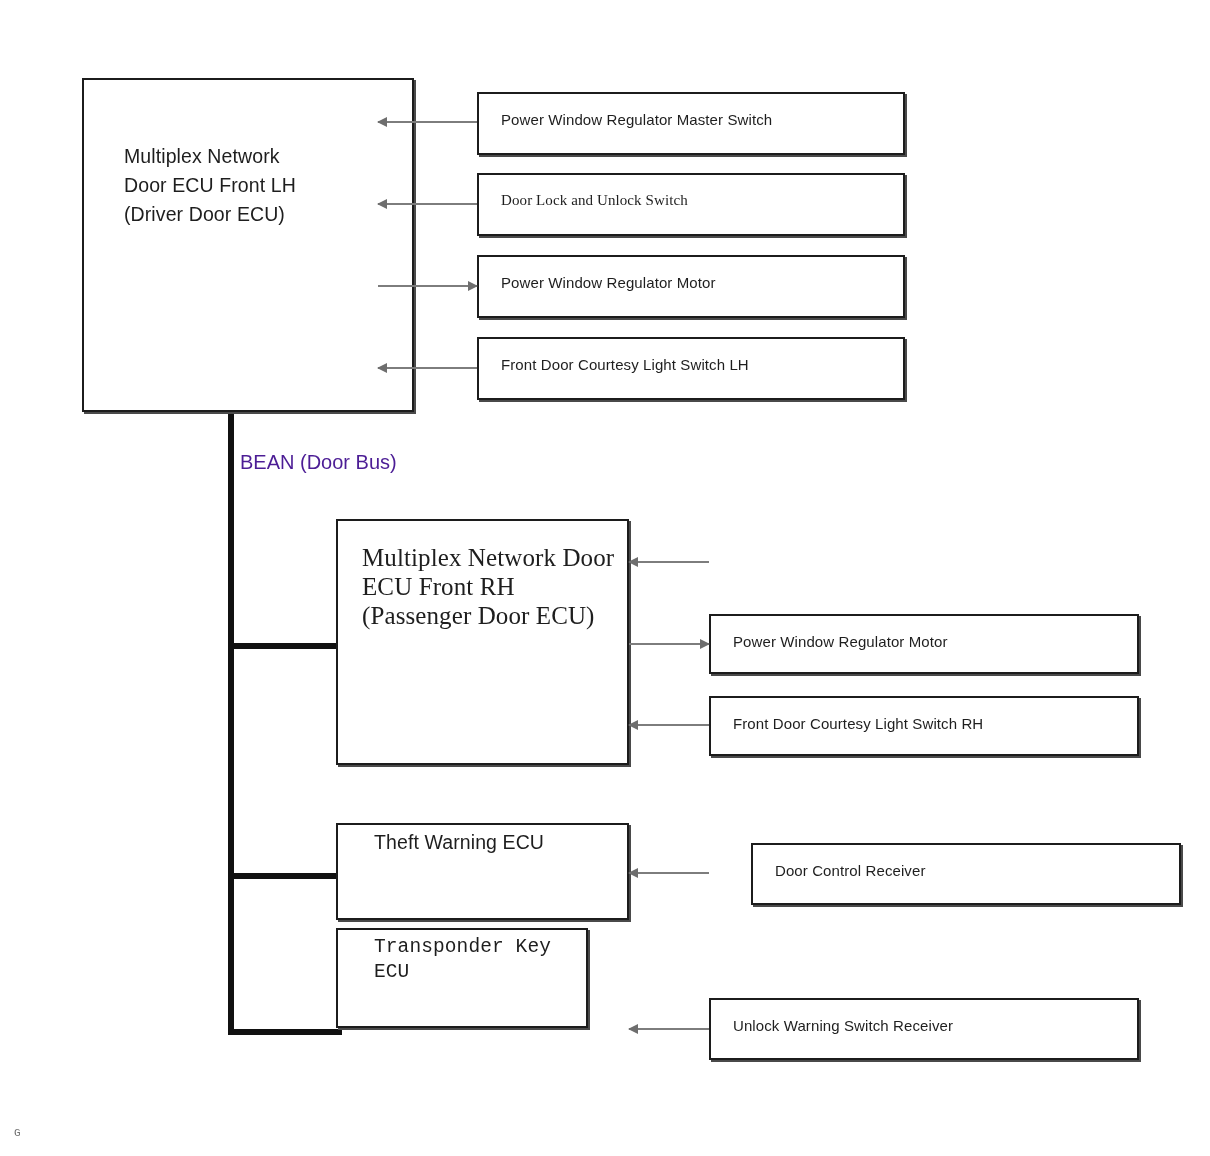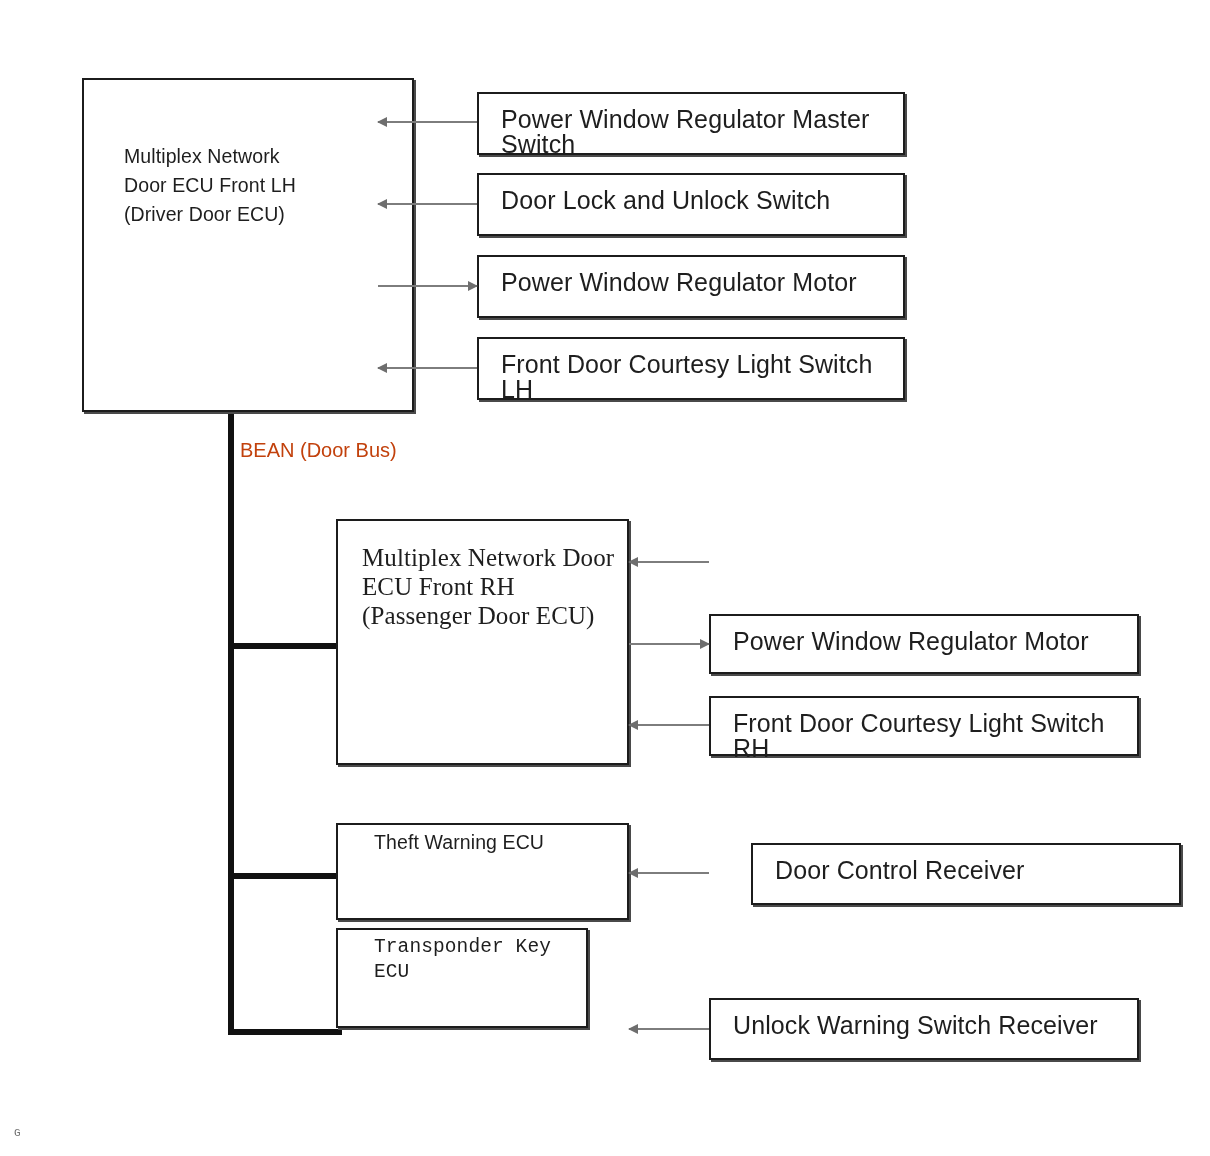--- a/index.html
+++ b/index.html
@@ -25,21 +25,21 @@
     box-sizing: border-box;
     background: #ffffff;
     border: 2px solid #1c1c1c;
     box-shadow: 2px 2px 0 0 #4a4a4a;
   }
   .node > .node-label {
     position: absolute;
     left: 8px;
     right: 6px;
     top: 5px;
-    font-size: 25px;
+    font-size: 15px;
     line-height: 25px;
     letter-spacing: 0.1px;
     color: #1e1e1e;
     white-space: pre-line;
   }
   .node.pad-left > .node-label {
     left: 22px;
     top: 13px;
   }
   .node.ecu-main > .node-label {
@@ -91,22 +91,23 @@
   .bus-h {
     position: absolute;
     height: 6px;
     background: #111111;
   }
   
   .free-text {
     position: absolute;
     font-size: 20px;
     line-height: 24px;
-    color: #c2410c;
+    color: #4c1d95;
     white-space: nowrap;
+    margin-top: 12px;
   }
   .corner-mark {
     position: absolute;
     font-size: 11px;
     color: #6f6f6f;
     font-family: "Liberation Mono", monospace;
   }
 </style>
 </head>
 <body>
@@ -122,21 +123,21 @@
 
   <div class="node ecu-main" style="left:82px; top:78px; width:332px; height:334px;">
     <div class="node-label">Multiplex Network
 Door ECU Front LH
 (Driver Door ECU)</div>
   </div>
 
   <div class="node pad-left" style="left:477px; top:92px; width:428px; height:63px;">
     <div class="node-label">Power Window Regulator Master Switch</div>
   </div>
-  <div class="node pad-left" style="left:477px; top:173px; width:428px; height:63px;">
+  <div class="node pad-left" style="left:477px; top:173px; width:428px; height:63px;font-family:Liberation Serif, serif;">
     <div class="node-label">Door Lock and Unlock Switch</div>
   </div>
   <div class="node pad-left" style="left:477px; top:255px; width:428px; height:63px;">
     <div class="node-label">Power Window Regulator Motor</div>
   </div>
   <div class="node pad-left" style="left:477px; top:337px; width:428px; height:63px;">
     <div class="node-label">Front Door Courtesy Light Switch LH</div>
   </div>
 
   <div class="arrow to-left" style="left:378px; top:121px; width:99px;">

